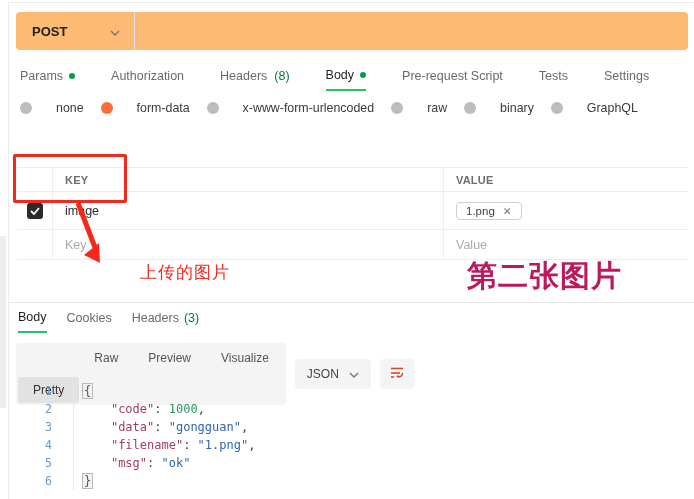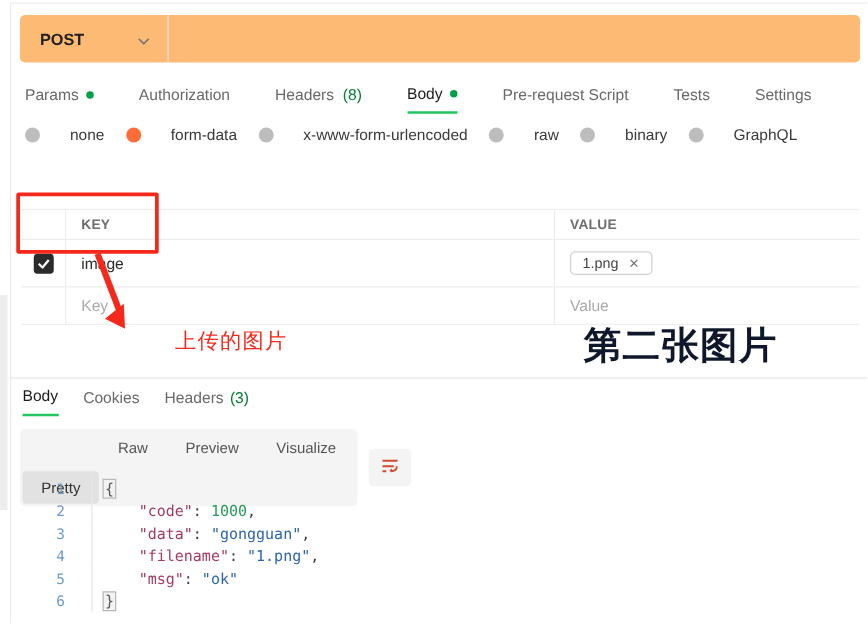--- a/index.html
+++ b/index.html
@@ -51,21 +51,21 @@
   .cbx { width:16px; height:16px; background:#2b2b2b; border-radius:3px; margin:0 auto;
          display:flex; align-items:center; justify-content:center; cursor:pointer; }
   .chip { display:inline-flex; align-items:center; gap:8px; border:1px solid #d0d0d0;
           border-radius:4px; padding:2px 9px; font-size:11.5px; color:#444; background:#fff; }
   .chip .x { color:#777; font-size:10.5px; cursor:pointer; }
 
   
   .red-rect { left:13px; top:154px; width:114px; height:49px;
               border:3px solid #f5281c; border-radius:2px; pointer-events:none; }
   .ann1 { left:140px; top:261px; font-size:17px; color:#f5281c; letter-spacing:1px; }
-  .ann2 { left:467px; top:256px; font-size:30px; font-weight:bold; color:#0f172a; letter-spacing:1px; }
+  .ann2 { left:467px; top:256px; font-size:30px; font-weight:bold; color:#be185d; letter-spacing:1px; }
 
   
   .resp-divider { left:8px; top:302px; right:0; height:1px; background:#e8e8e8; }
   .resp-tabs { left:18px; top:310px; display:flex; gap:20px; font-size:12.5px; color:#6a6a6a; }
   .resp-tabs .rtab { gap:4px; }
   .toolbar { left:16px; top:343px; display:flex; gap:9px; align-items:center; }
   .seg-group { background:#f4f4f4; border-radius:4px; padding:2px; display:flex; }
   .seg { padding:0 15px; height:26px; line-height:26px; font-size:12px; color:#555;
          border-radius:3px; cursor:pointer; }
   .seg.active { background:#e2e2e2; color:#333;margin-top:32px; }
@@ -210,20 +210,28 @@
     </div>
   </div>
 
   <div class="abs toolbar">
     <div class="seg-group">
       <div class="seg active">Pretty</div>
       <div class="seg">Raw</div>
       <div class="seg">Preview</div>
       <div class="seg">Visualize</div>
     </div>
+    <div class="lang-dd">
+      <span>JSON</span>
+      <span class="chev">
+        <svg width="10" height="6" viewBox="0 0 10 6">
+            <polyline points="1,1 5,5 9,1" fill="none" stroke="#777" stroke-width="1.4"></polyline>
+          </svg>
+      </span>
+    </div>
     <div class="icon-btn">
       <span>
         <svg width="16" height="14" viewBox="0 0 16 14">
           <path d="M2 3.5 h12" stroke="#d4492c" stroke-width="1.6" fill="none"></path>
           <path d="M2 8 h9" stroke="#d4492c" stroke-width="1.6" fill="none"></path>
           <path d="M2 12 h3" stroke="#d4492c" stroke-width="1.6" fill="none"></path>
           <path d="M13.5 8 c0 3.5 -2.5 4 -5 4" stroke="#d4492c" stroke-width="1.4" fill="none"></path>
           <polygon points="10.2,12 7.2,12 9.2,9.8" fill="#d4492c"></polygon>
         </svg>
       </span>

